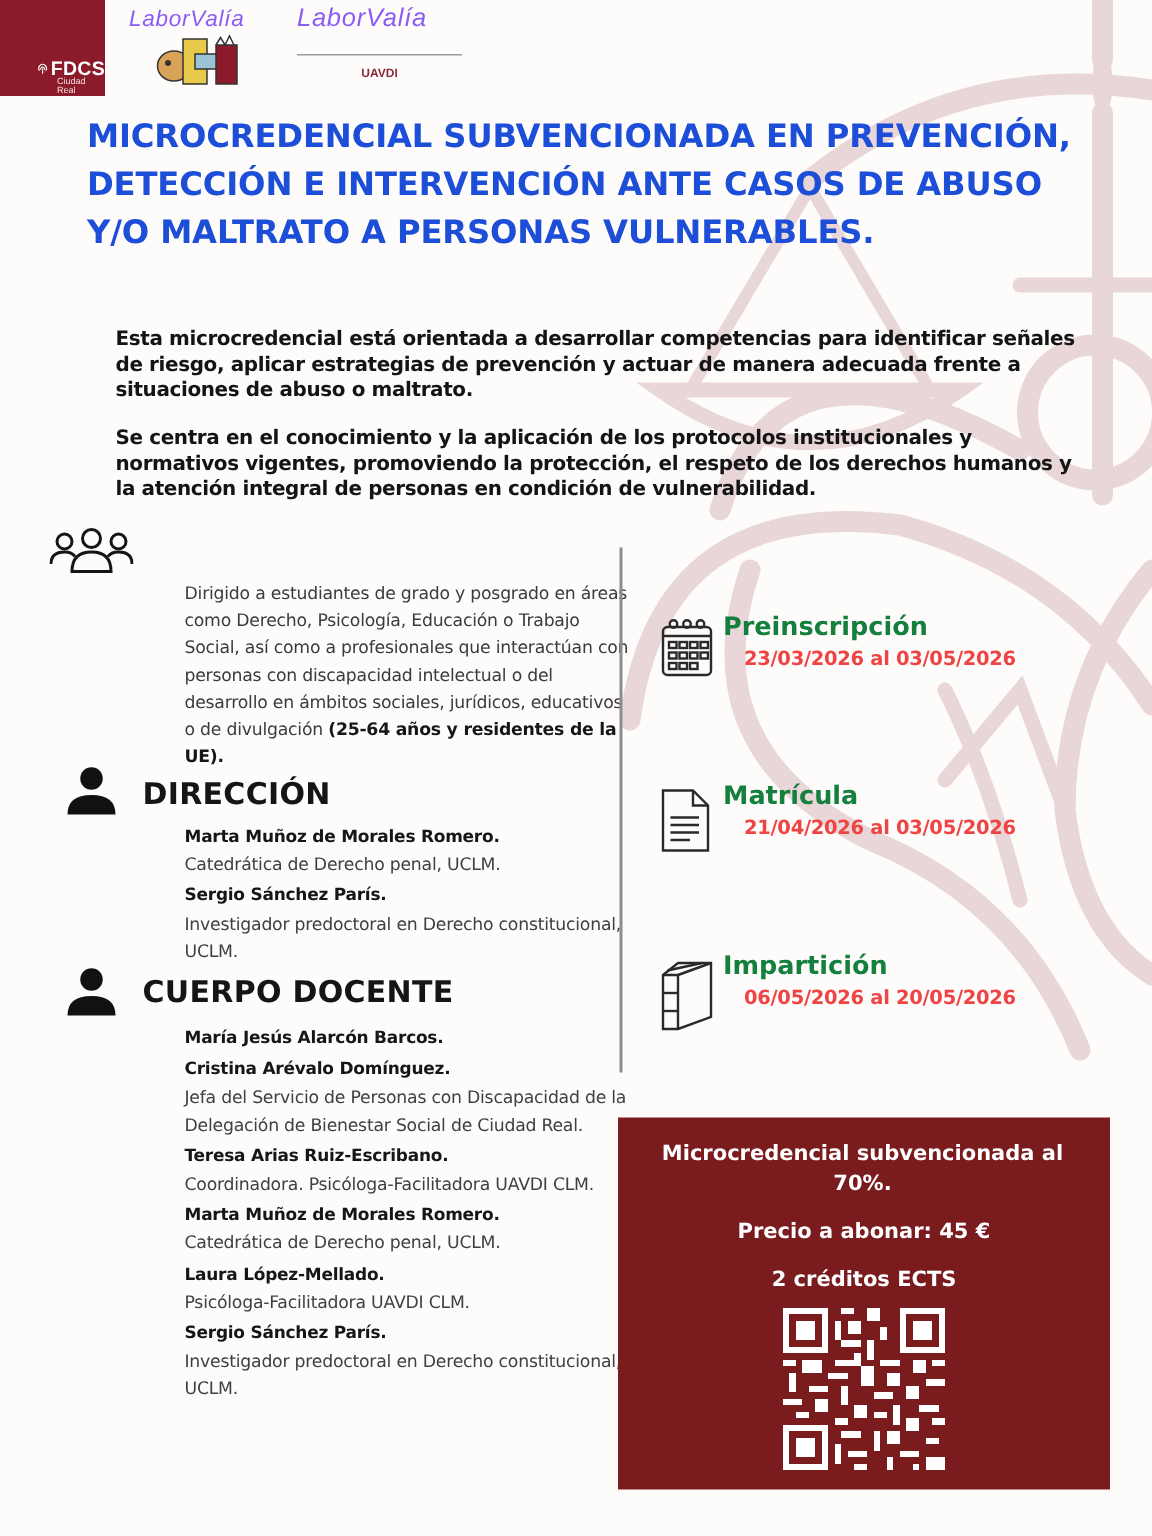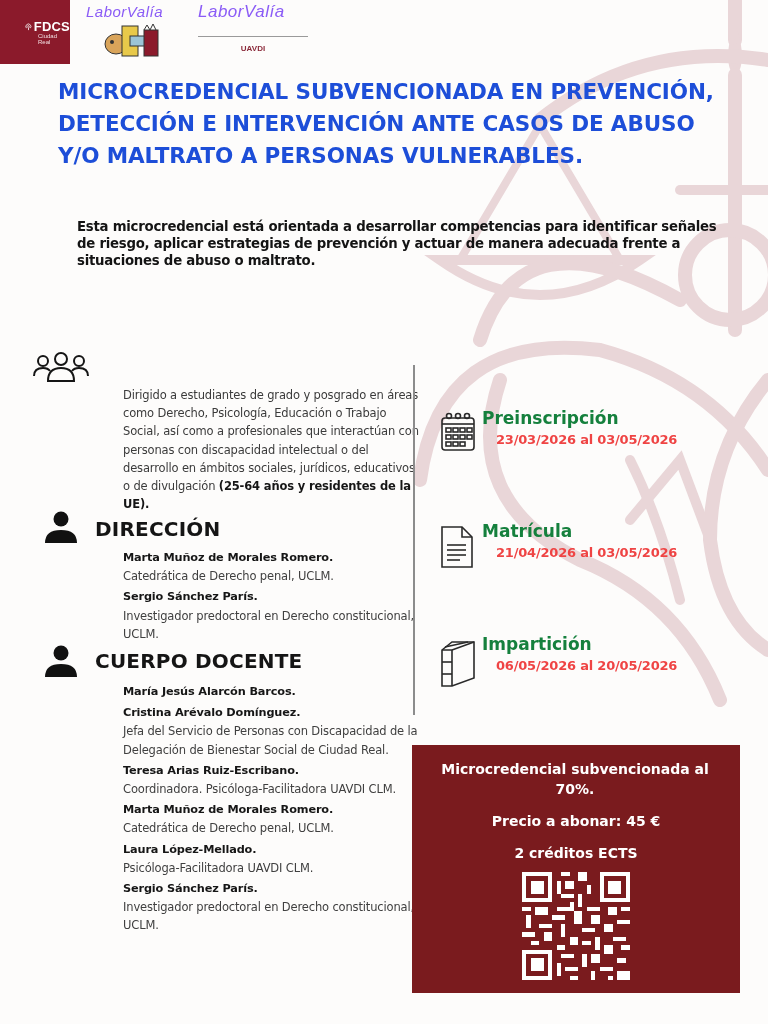--- a/index.html
+++ b/index.html
@@ -9,21 +9,21 @@
     background: #fdfcfb;
     font-family: "DejaVu Sans", sans-serif;
     color: #1e1e1e;
   }
   .watermark { position: absolute; left: 380px; top: 0; width: 388px; height: 720px; pointer-events: none; }
 
   
   .fdcs {
     position: absolute; left: 0; top: 0; width: 70px; height: 64px;
     background: #8b1a2b; color: #fff;
-    display: flex; flex-direction: column; justify-content: center; padding-left: 25px;
+    display: flex; flex-direction: column; justify-content: flex-end; padding-left: 25px;
   }
   .fdcs-row { display: flex; align-items: center; gap: 2px; }
   .fdcs-title { font-family: "Liberation Sans", sans-serif; font-weight: bold; font-size: 13px; letter-spacing: 0.2px; }
   .fdcs-sub { font-family: "Liberation Sans", sans-serif; font-size: 6px; margin-left: 13px; margin-top: -1px; color: #f3dfe2; }
   .logo-lab1 { position: absolute; left: 86px; top: 2px; width: 100px; height: 60px; }
   .lab-text { font-family: Liberation Sans, sans-serif; font-style: italic; color: #8b5cf6; font-size: 15px; letter-spacing: 0.5px; }
   .logo-lab2 { position: absolute; left: 198px; top: 2px; width: 112px; height: 60px; }
   .logo-lab2 .lab-text { font-size: 17px; }
   .logo-lab2 .rule { position: absolute; left: 0; top: 34px; width: 110px; height: 1px; background: #9a9a9a; }
   .logo-lab2 .uavdi { position: absolute; left: 0; width: 110px; top: 42px; text-align: center; font-family: "Liberation Sans", sans-serif; font-size: 8px; font-weight: bold; color: #8b2a3a; }
@@ -114,20 +114,21 @@
 <div class="logo-lab2">
   <span class="lab-text">LaborValía</span>
   <div class="rule"></div>
   <div class="uavdi">UAVDI</div>
 </div>
 
 <h1 class="title">MICROCREDENCIAL SUBVENCIONADA EN PREVENCIÓN, DETECCIÓN E INTERVENCIÓN ANTE CASOS DE ABUSO Y/O MALTRATO A PERSONAS VULNERABLES.</h1>
 
 <div class="intro">
   <p>Esta microcredencial está orientada a desarrollar competencias para identificar señales de riesgo, aplicar estrategias de prevención y actuar de manera adecuada frente a situaciones de abuso o maltrato.</p>
+  <p>Se centra en el conocimiento y la aplicación de los protocolos institucionales y normativos vigentes, promoviendo la protección, el respeto de los derechos humanos y la atención integral de personas en condición de vulnerabilidad.</p>
 </div>
 
 <div class="sec-head" style="left:33px; top:352px;">
   <svg width="56" height="30" viewBox="0 0 56 30" fill="none" stroke="#151515" stroke-width="2">
     <circle cx="10" cy="9" r="5"></circle>
       <circle cx="28" cy="7" r="6"></circle>
       <circle cx="46" cy="9" r="5"></circle>
     <path d="M1 24 Q1 16 10 16 Q15 16 17 19"></path>
     <path d="M55 24 Q55 16 46 16 Q41 16 39 19"></path>
     <path d="M15 29 Q15 16 28 16 Q41 16 41 29 Z"></path>

